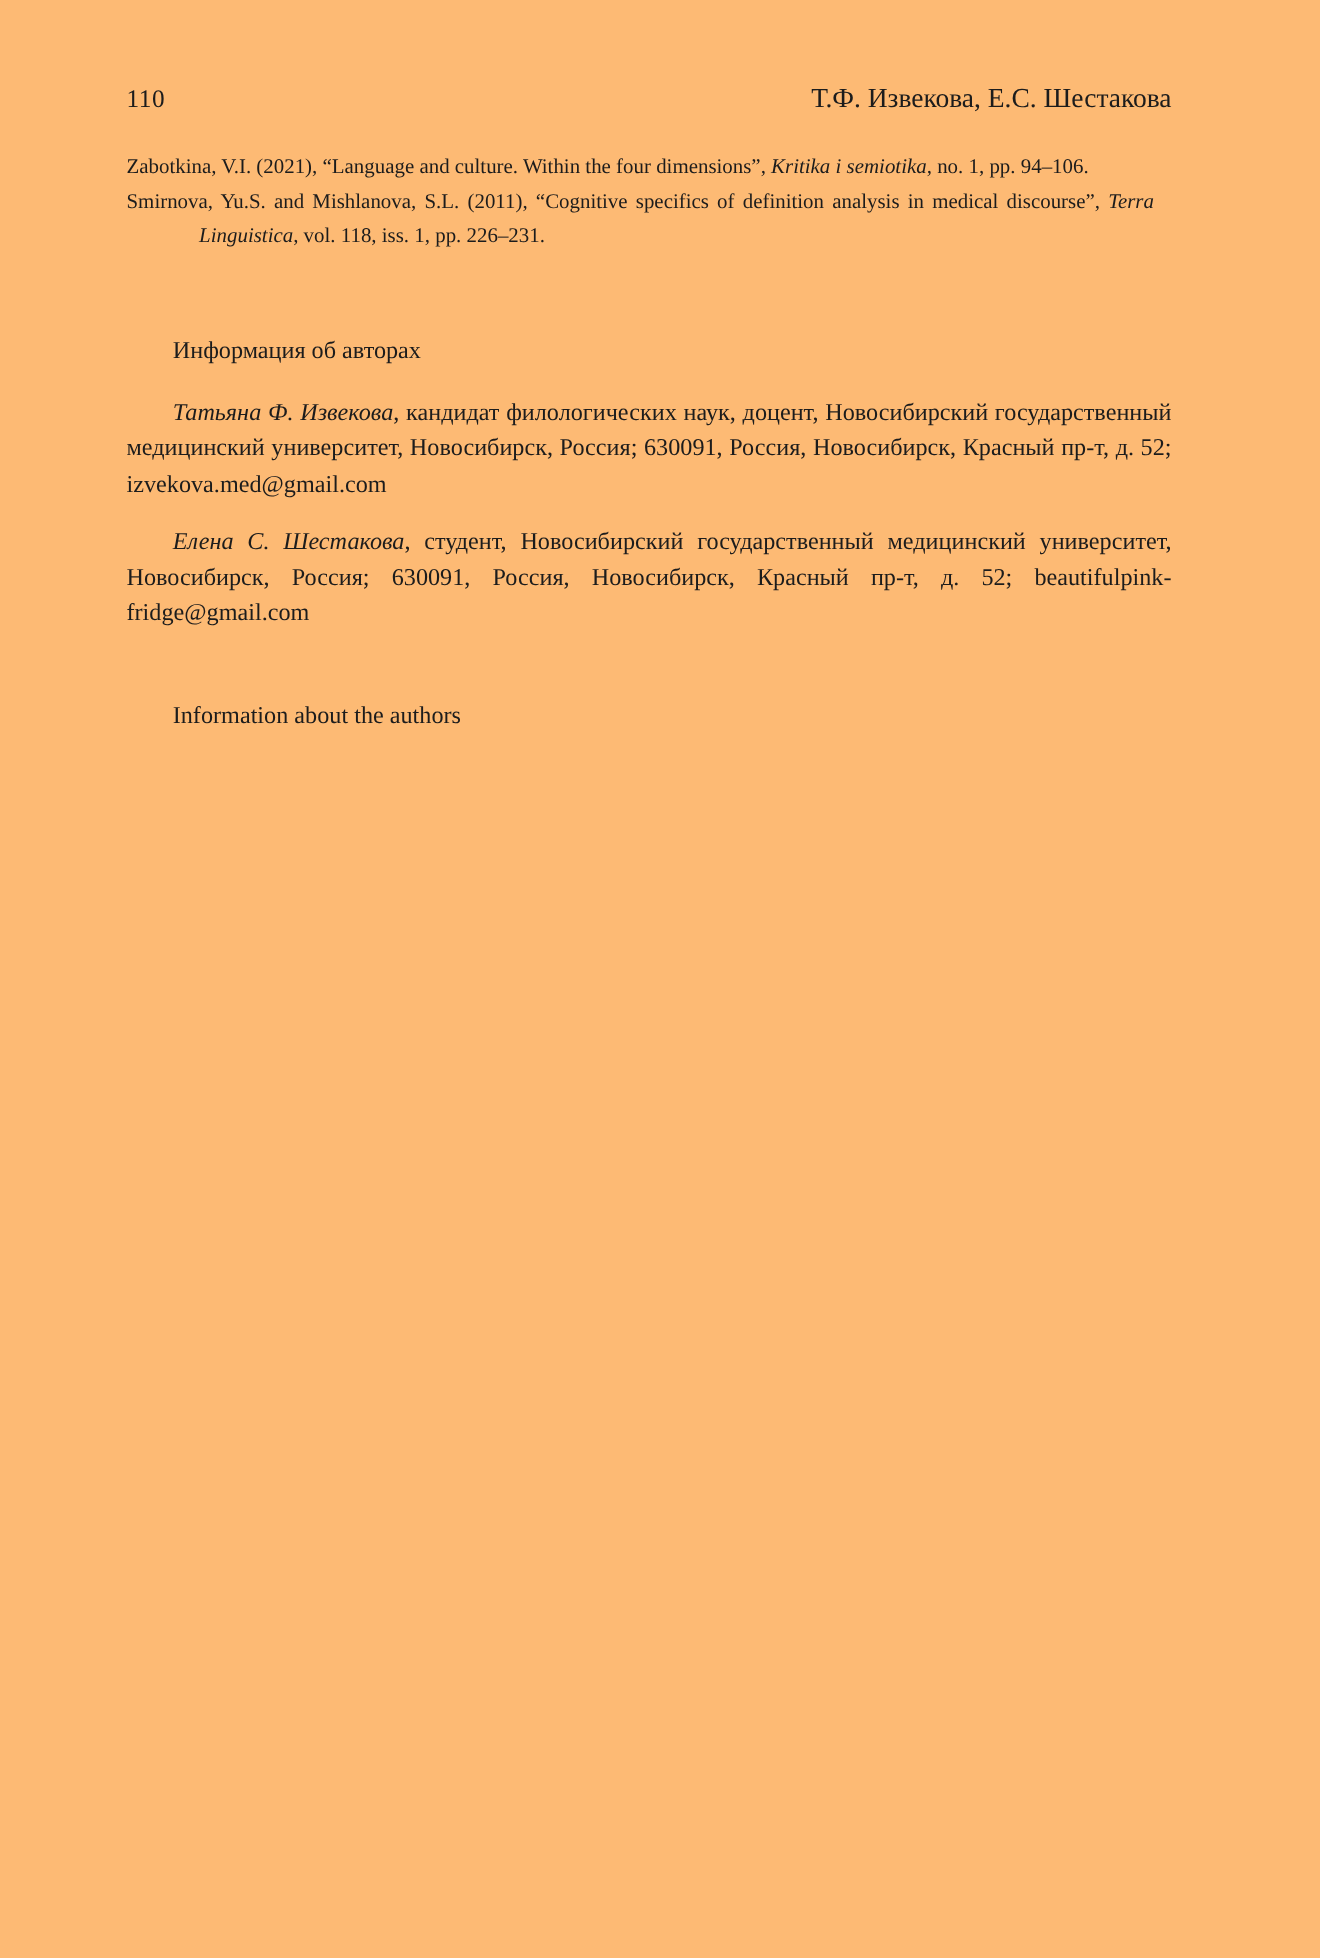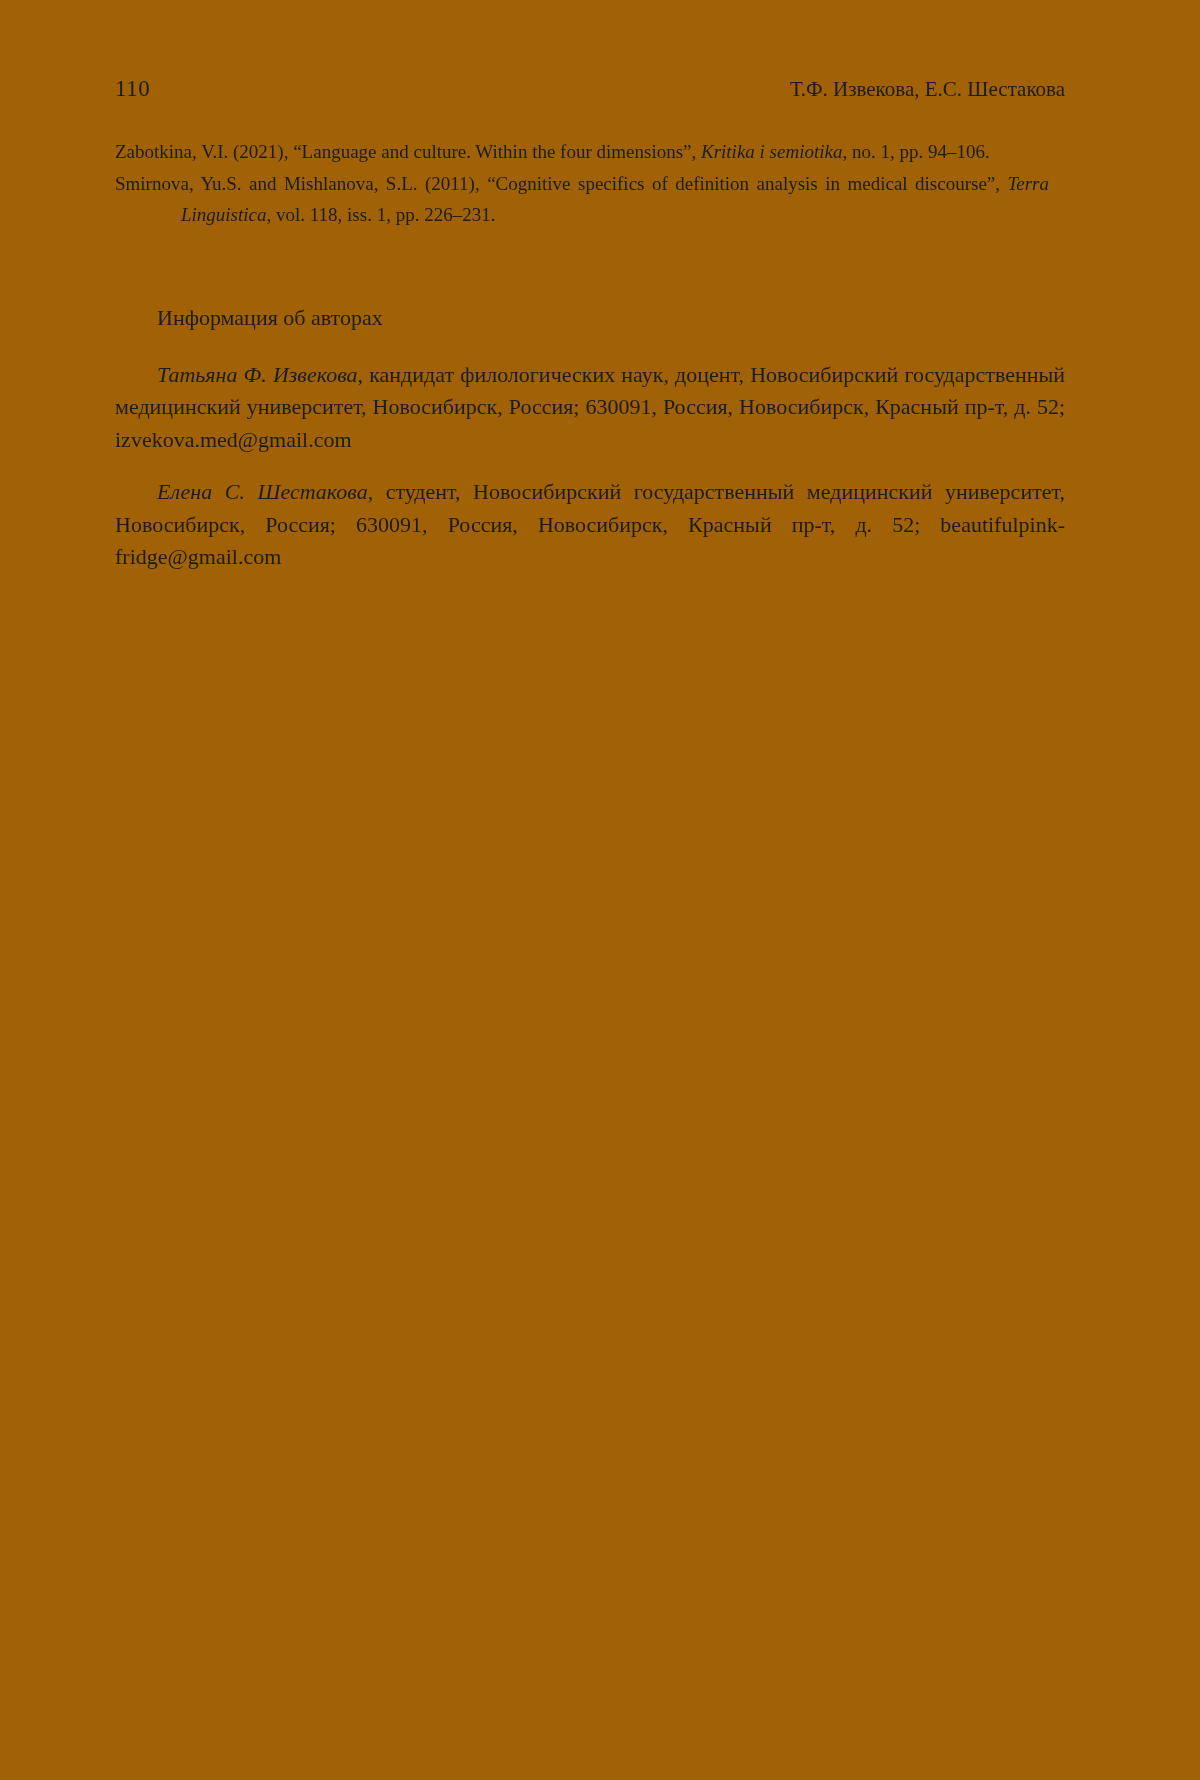--- a/index.html
+++ b/index.html
@@ -1,36 +1,36 @@
 <!DOCTYPE html>
 <html><head>
 <meta charset="utf-8">
 <style>
   html, body { margin: 0; padding: 0; background: #e8e8e8; }
   .page {
     position: relative;
     width: 1200px;
     height: 1780px;
     margin: 0 auto;
-    background: #a16207;
+    background: #fdba74;
     font-family: "Liberation Serif", "DejaVu Serif", serif;
     color: #1c1c1c;
     overflow: hidden;
   }
   .running-head {
     position: absolute;
     top: 76px;
     left: 115px;
     width: 950px;
     display: flex;
     justify-content: space-between;
     align-items: baseline;
   }
   .page-num { font-size: 23px; letter-spacing: 0.5px; }
-  .head-authors { font-size: 21px; }
+  .head-authors { font-size: 25px; }
   .content {
     position: absolute;
     top: 136px;
     left: 115px;
     width: 950px;
   }
   .refs { margin: 0 16px 73px 0; }
   .ref {
     margin: 0;
     font-size: 19px;
@@ -80,17 +80,18 @@
 
     <div class="refs">
       <p class="ref"><span>Zabotkina, V.I. (2021), “Language and culture. Within the four dimensions”, </span><i>Kritika i semiotika</i><span>, no. 1, pp. 94–106.</span></p>
       <p class="ref"><span>Smirnova, Yu.S. and Mishlanova, S.L. (2011), “Cognitive specifics of definition analysis in medical discourse”, </span><i>Terra Linguistica</i><span>, vol. 118, iss. 1, pp. 226–231.</span></p>
     </div>
 
     <h2 class="sec-heading">Информация об авторах</h2>
     <p class="body-para"><i>Татьяна Ф. Извекова</i><span>, кандидат филологических наук, доцент, Новосибирский государ­ственный медицинский университет, Новосибирск, Россия; 630091, Россия, Новосибирск, Красный пр-т, д. 52; izvekova.med@gmail.com</span></p>
     <p class="body-para"><i>Елена С. Шестакова</i><span>, студент, Новосибирский государственный медицинский универси­тет, Новосибирск, Россия; 630091, Россия, Новосибирск, Красный пр-т, д. 52; beautifulpink­fridge@gmail.com</span></p>
 
+    <h2 class="sec-heading en">Information about the authors</h2>
 
   </main>
 
 
 </div>
 
 </body></html>

